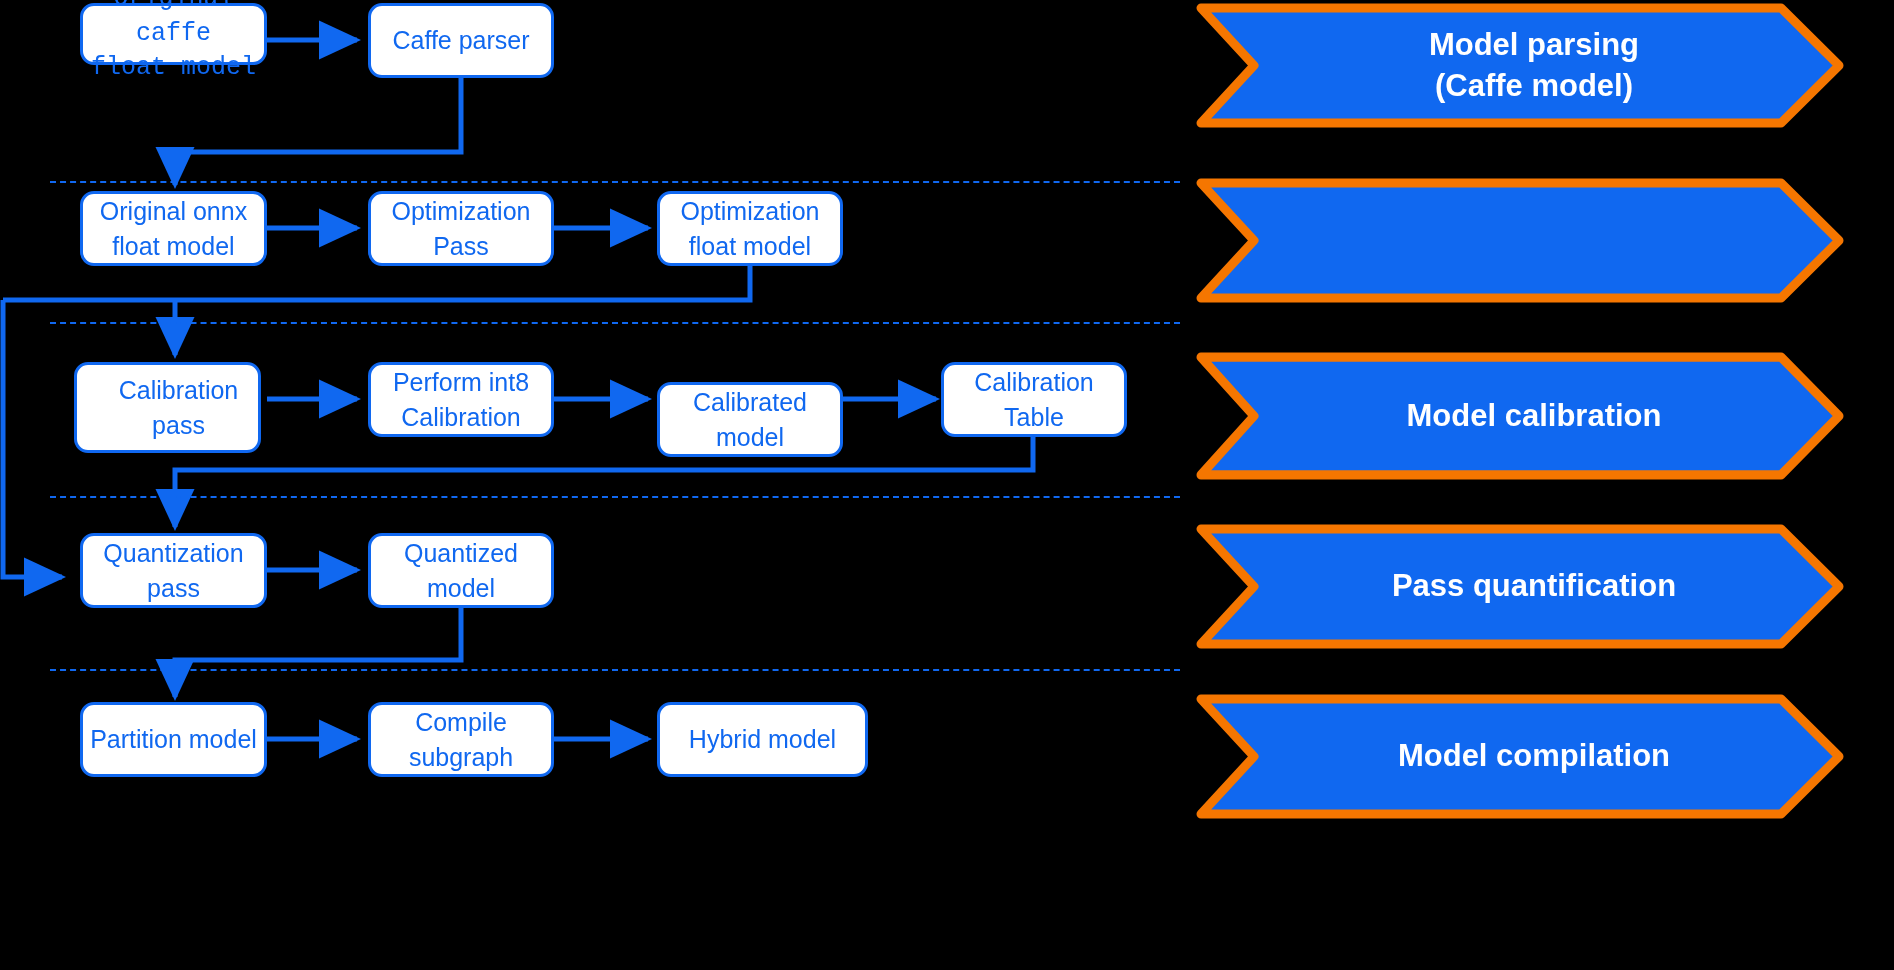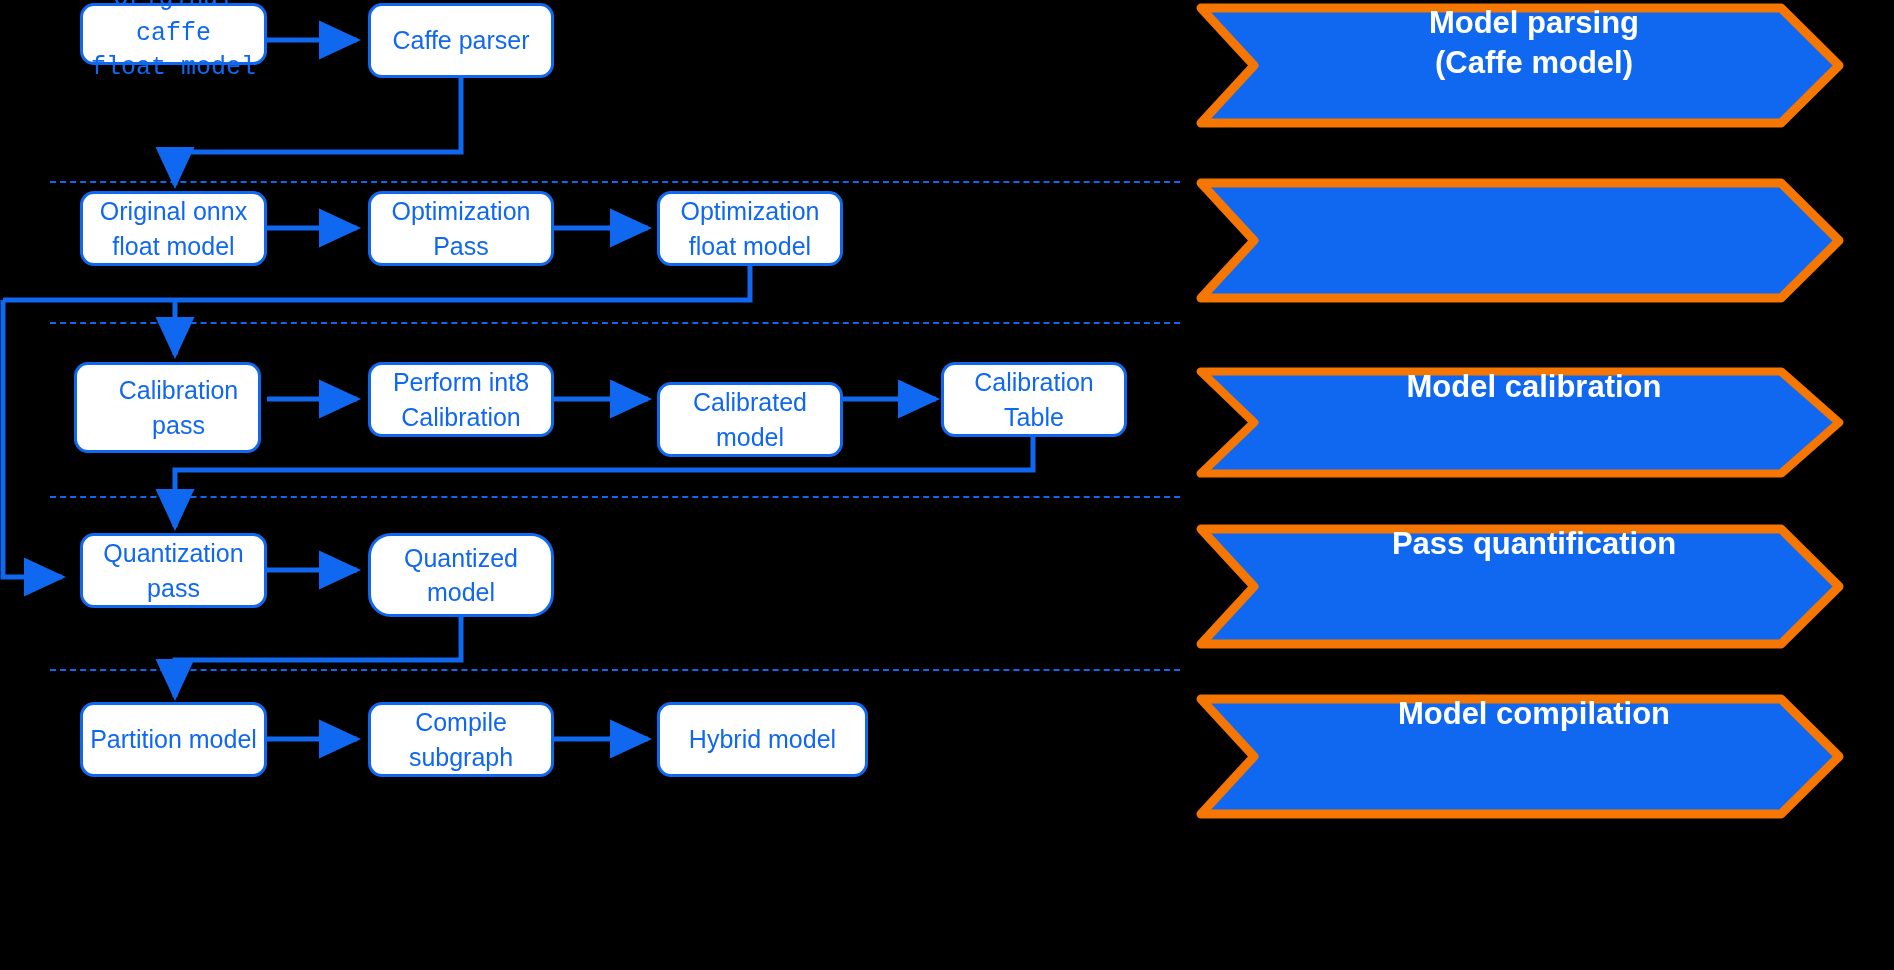--- a/index.html
+++ b/index.html
@@ -37,20 +37,21 @@
     color: #1068f0;
     font-size: 25px;
     line-height: 1.38;
     white-space: pre-line;
     padding: 4px 6px;
     z-index: 3;
   }
   .banner {
     position: absolute;
     display: flex;
+    align-items: center;
     justify-content: center;
     text-align: center;
     color: #ffffff;
     font-weight: bold;
     font-size: 31px;
     line-height: 1.3;
     white-space: pre-line;
     z-index: 3;
     box-sizing: border-box;
   }
@@ -140,21 +141,21 @@
 
   <div class="node" style="left:657px; top:382px; width:186px; height:75px;">Calibrated
 model</div>
 
   <div class="node" style="left:941px; top:362px; width:186px; height:75px;">Calibration
 Table</div>
 
   <div class="node" style="left:80px; top:533px; width:187px; height:75px;">Quantization
 pass</div>
 
-  <div class="node" style="left:368px; top:533px; width:186px; height:84px;border-radius:23px;">Quantized
+  <div class="node" style="left:368px; top:533px; width:186px; height:75px;">Quantized
 model</div>
 
   <div class="node" style="left:80px; top:702px; width:187px; height:75px;">Partition model</div>
 
   <div class="node" style="left:368px; top:702px; width:186px; height:75px;">Compile
 subgraph</div>
 
   <div class="node" style="left:657px; top:702px; width:211px; height:75px;">Hybrid model</div>
 
   <div class="banner" style="left:1196px; top:3px; width:648px; height:125px;">
@@ -164,21 +165,21 @@
     <span class="bnr-label">Model parsing
 (Caffe model)</span>
   </div>
 
   <div class="banner" style="left:1196px; top:178px; width:648px; height:125px;">
     <svg class="bnr-svg" viewBox="0 0 648 125" preserveAspectRatio="none" xmlns="http://www.w3.org/2000/svg">
       <path d="M5,5 L585,5 L643,62.5 L585,120 L5,120 L58,62.5 Z" fill="#1068f0" stroke="#f57600" stroke-width="9" stroke-linejoin="round"></path>
     </svg>
   </div>
 
-  <div class="banner" style="left:1196px; top:367px; width:648px; height:111px;">
+  <div class="banner" style="left:1196px; top:352px; width:648px; height:128px;">
     <svg class="bnr-svg" viewBox="0 0 648 125" preserveAspectRatio="none" xmlns="http://www.w3.org/2000/svg">
       <path d="M5,5 L585,5 L643,62.5 L585,120 L5,120 L58,62.5 Z" fill="#1068f0" stroke="#f57600" stroke-width="9" stroke-linejoin="round"></path>
     </svg>
     <span class="bnr-label">Model calibration</span>
   </div>
 
   <div class="banner" style="left:1196px; top:524px; width:648px; height:125px;">
     <svg class="bnr-svg" viewBox="0 0 648 125" preserveAspectRatio="none" xmlns="http://www.w3.org/2000/svg">
       <path d="M5,5 L585,5 L643,62.5 L585,120 L5,120 L58,62.5 Z" fill="#1068f0" stroke="#f57600" stroke-width="9" stroke-linejoin="round"></path>
     </svg>

